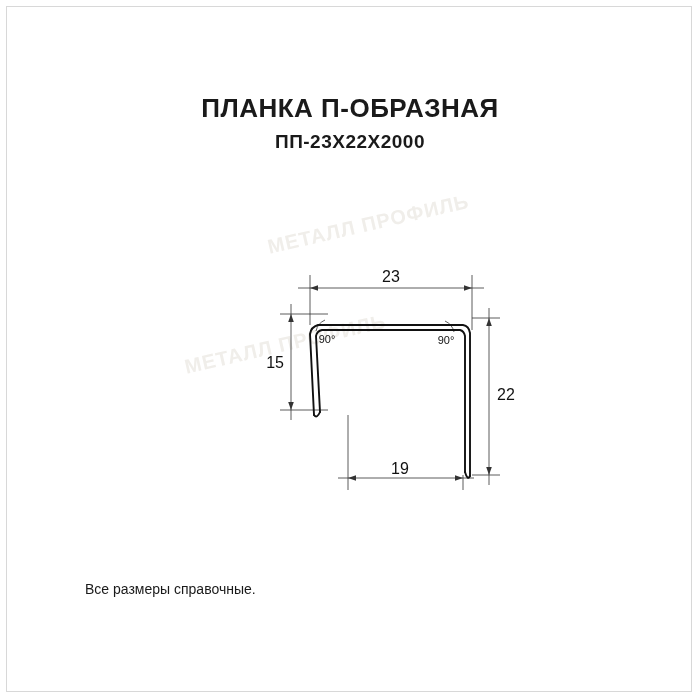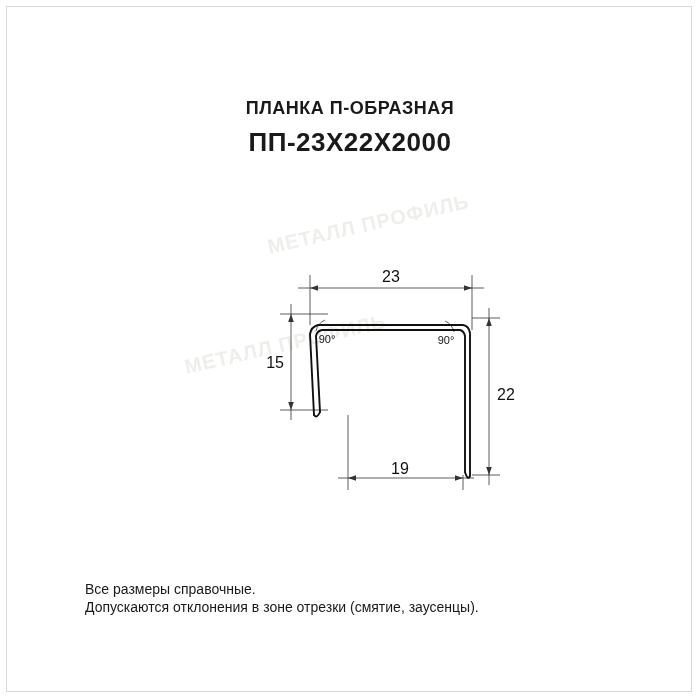--- a/index.html
+++ b/index.html
@@ -28,27 +28,27 @@
     box-sizing: border-box;
   }
   .title-block {
     position: absolute;
     left: 0;
     top: 92px;
     width: 700px;
     text-align: center;
   }
   .title-line-1 {
-    font-size: 18px;
+    font-size: 26px;
     font-weight: bold;
     letter-spacing: 0.5px;
     line-height: 32px;
   }
   .title-line-2 {
-    font-size: 26px;
+    font-size: 19px;
     font-weight: bold;
     letter-spacing: 0.5px;
     line-height: 32px;
     margin-top: 2px;
   }
   .subtitle {
     font-size: 13px;
     font-weight: bold;
     margin-top: 12px;
     letter-spacing: 0.2px;
@@ -172,16 +172,15 @@
       <text x="352" y="274" font-size="16" text-anchor="middle" fill="#111111">19</text>
 
       <text x="279" y="143" font-size="11" text-anchor="middle" fill="#111111">90°</text>
       <text x="398" y="144" font-size="11" text-anchor="middle" fill="#111111">90°</text>
 
     </svg>
   </div>
 
   <div class="notes">
     <div>Все размеры справочные.</div>
-    <div>Допускаются отклонения в зоне отрезки (смятие, заусенцы).</div>
   </div>
 
 </div>
 
 </body></html>

